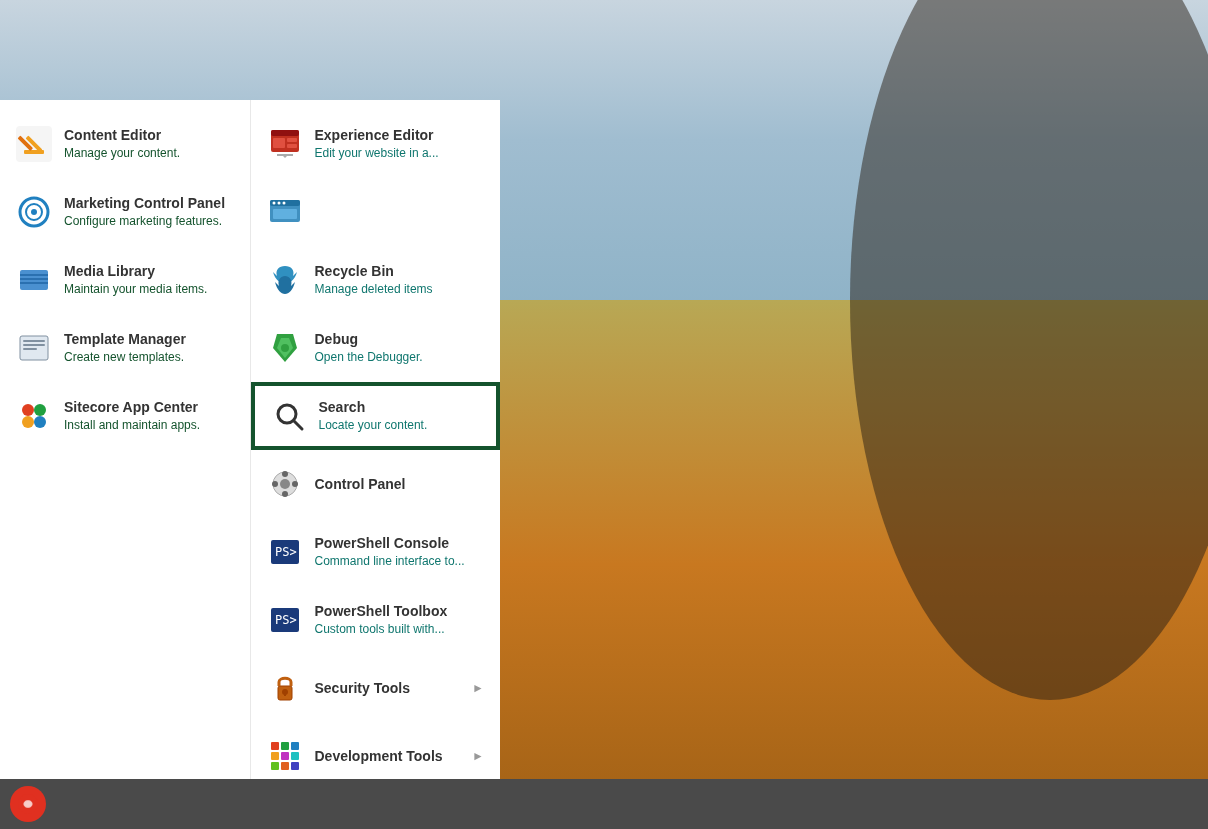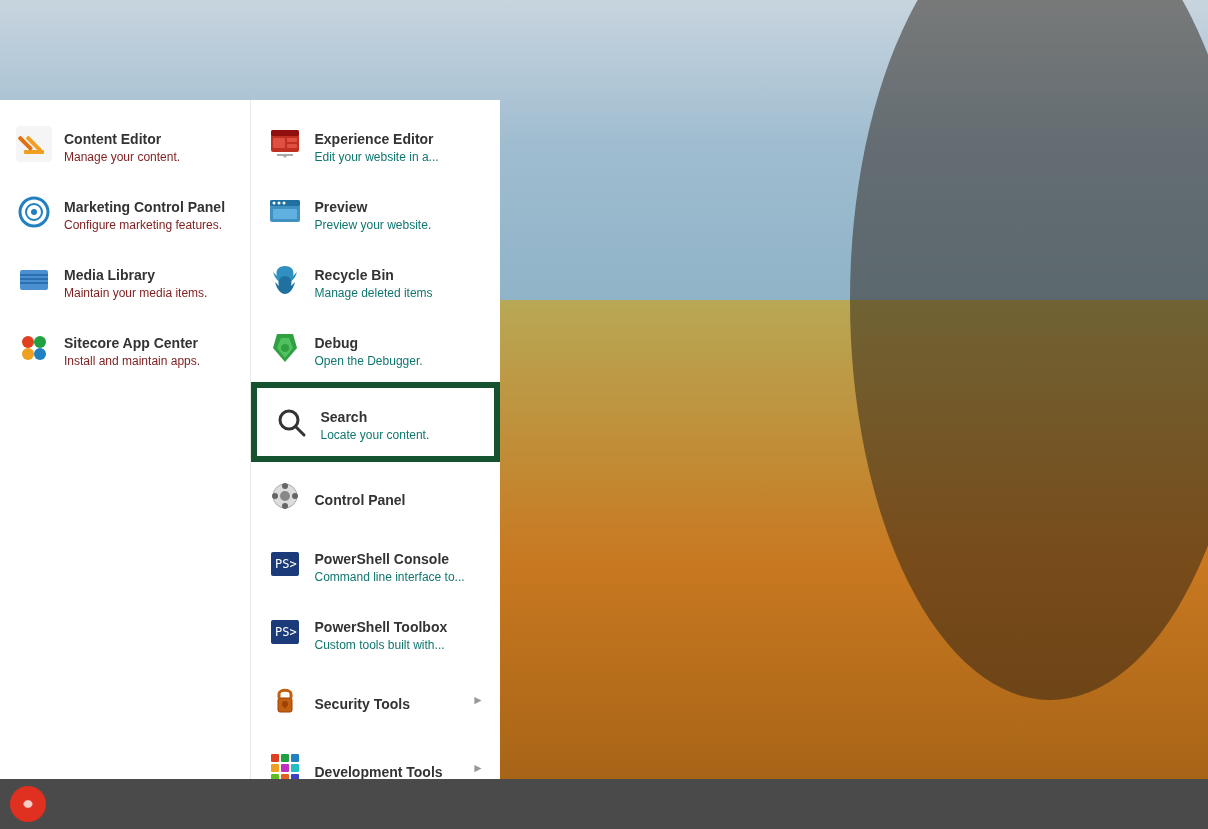--- a/index.html
+++ b/index.html
@@ -66,47 +66,46 @@
       margin-right: 12px;
       display: flex;
       align-items: center;
       justify-content: center;
       font-size: 24px;
     }
 
     .menu-item-text {
       display: flex;
       flex-direction: column;
-      margin-top: 8px;
     }
 
     .menu-item-title {
       font-size: 14px;
       font-weight: 600;
       color: #333;
       line-height: 1.3;
     }
 
     .menu-item-subtitle {
       font-size: 12px;
-      color: #7f1d1d;
+      color: #14532d;
       line-height: 1.3;
       margin-top: 2px;
     }
 
     .menu-item-subtitle-gray {
       font-size: 12px;
       color: #0f766e;
       line-height: 1.3;
       margin-top: 2px;
     }
 
     
     .menu-item-highlighted {
-      border: 6px solid #14532d;
+      border: 4px solid #14532d;
       background: white;
     }
 
     
     .menu-arrow {
       margin-left: auto;
       color: #999;
       font-size: 12px;
     }
 
@@ -212,20 +211,34 @@
           <rect x="4" y="16" width="28" height="2" fill="#2a70b0"></rect>
           <rect x="4" y="20" width="28" height="2" fill="#2a70b0"></rect>
         </svg>
       </div>
       <div class="menu-item-text">
         <span class="menu-item-title">Media Library</span>
         <span class="menu-item-subtitle">Maintain your media items.</span>
       </div>
     </div>
 
+    <div class="menu-item">
+      <div class="menu-item-icon icon-wrap">
+        <svg width="36" height="36" viewBox="0 0 36 36">
+          <rect x="4" y="6" width="28" height="24" rx="2" fill="#e0e8f0" stroke="#8090a0" stroke-width="1"></rect>
+          <rect x="7" y="10" width="22" height="2" rx="1" fill="#8090a0"></rect>
+          <rect x="7" y="14" width="22" height="2" rx="1" fill="#8090a0"></rect>
+          <rect x="7" y="18" width="14" height="2" rx="1" fill="#8090a0"></rect>
+        </svg>
+      </div>
+      <div class="menu-item-text">
+        <span class="menu-item-title">Template Manager</span>
+        <span class="menu-item-subtitle">Create new templates.</span>
+      </div>
+    </div>
 
     <div class="menu-item">
       <div class="menu-item-icon icon-wrap">
         <svg width="36" height="36" viewBox="0 0 36 36">
           <circle cx="12" cy="12" r="6" fill="#e04020"></circle>
           <circle cx="24" cy="12" r="6" fill="#20a040"></circle>
           <circle cx="12" cy="24" r="6" fill="#f0a020"></circle>
           <circle cx="24" cy="24" r="6" fill="#2080c0"></circle>
         </svg>
       </div>
@@ -261,24 +274,20 @@
     <div class="menu-item">
       <div class="menu-item-icon icon-wrap">
         <svg width="36" height="36" viewBox="0 0 36 36">
           <rect x="3" y="6" width="30" height="22" rx="2" fill="#4090c0"></rect>
           <rect x="3" y="6" width="30" height="6" rx="2" fill="#2070a0"></rect>
           <circle cx="7" cy="9" r="1.5" fill="white"></circle>
           <circle cx="12" cy="9" r="1.5" fill="white"></circle>
           <circle cx="17" cy="9" r="1.5" fill="white"></circle>
           <rect x="6" y="15" width="24" height="10" rx="1" fill="#60b0e0"></rect>
         </svg>
-      </div>
-      <div class="menu-item-text">
-        <span class="menu-item-title">Preview</span>
-        <span class="menu-item-subtitle-gray">Preview your website.</span>
       </div>
     </div>
 
     <div class="menu-item">
       <div class="menu-item-icon icon-wrap">
         <svg width="36" height="36" viewBox="0 0 36 36">
           <path d="M18 4 C24 4 28 8 26 14 L30 10 C28 18 22 22 18 22 C14 22 8 18 6 10 L10 14 C8 8 12 4 18 4Z" fill="#3090c0"></path>
           <path d="M18 14 C14 14 10 18 12 24 L8 20 C10 28 14 32 18 32 C22 32 26 28 28 20 L24 24 C26 18 22 14 18 14Z" fill="#2070a0"></path>
         </svg>
       </div>

